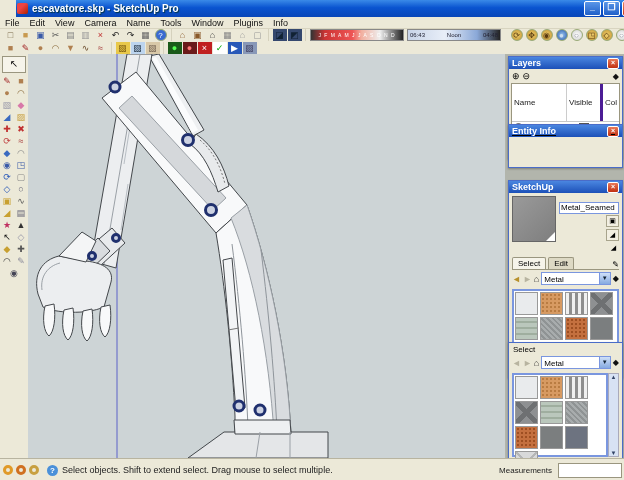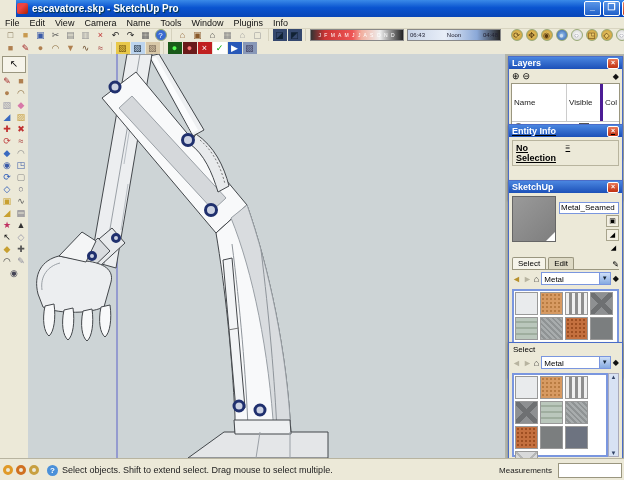--- a/index.html
+++ b/index.html
@@ -339,24 +339,20 @@
         </div>
     </div>
     <div style="height:3px;"></div>
   </div>
 
   <div class="panel" style="top:70px;text-decoration:underline;">
     <div class="ptitle">
       <span>Entity Info</span>
       <div class="pclose">×</div>
     </div>
-    <div id="noselection">
-      <span>No Selection</span>
-      <span class="detail-arrow">≡</span>
-    </div>
     <div style="height:30px;"></div>
   </div>
 
   <div class="panel" style="top:126px;">
     <div class="ptitle">
       <span>SketchUp</span>
       <div class="pclose">×</div>
     </div>
     <div class="mat-top">
       <div class="mat-preview"></div>

